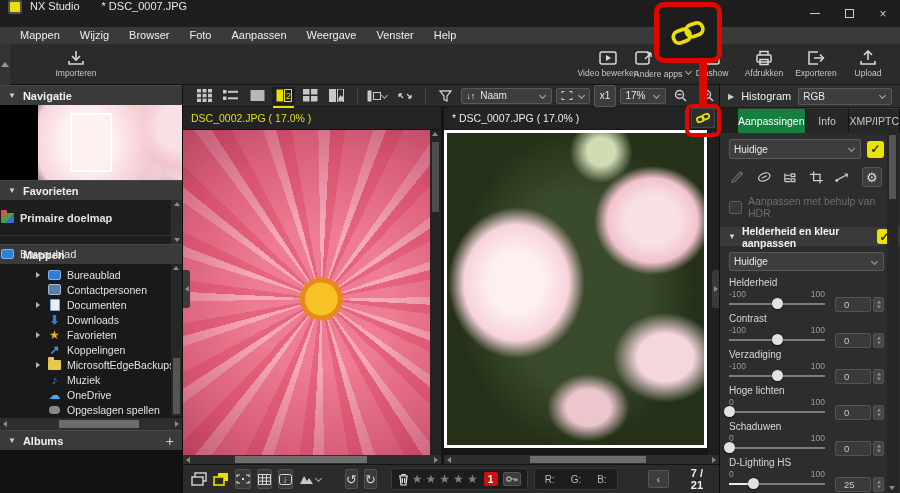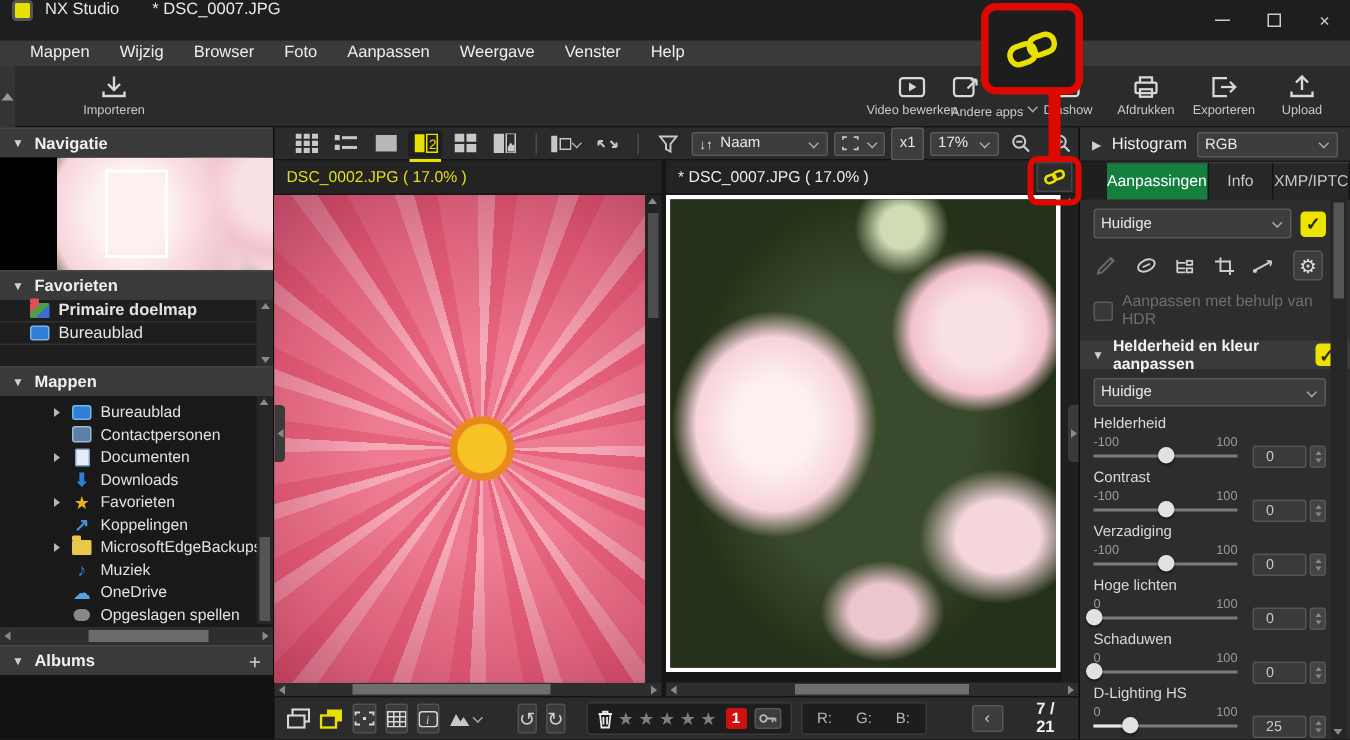--- a/index.html
+++ b/index.html
@@ -39,21 +39,21 @@
 
   
   .sidebar { width:183px; background:#242424; display:flex; flex-direction:column; border-right:1px solid #0d0d0d; }
   .sec-head { height:20px; background:#3a3a3a; border-top:1px solid #474747; display:flex; align-items:center; padding:0 8px; gap:7px; font-weight:bold; color:#f0f0f0; font-size:11px; }
   .sec-tri { color:#cfcfcf; font-size:8px; }
   .sec-plus { margin-left:auto; color:#cfcfcf; font-size:14px; font-weight:normal; }
   .nav-thumb { height:75px; background:#000; position:relative; overflow:hidden; }
   .nav-img { position:absolute; left:38px; top:0; width:104px; height:75px; }
   .nav-frame { position:absolute; left:70px; top:8px; width:42px; height:59px; border:2px solid #fff; }
   .fav-list { height:44px; background:#1e1e1e; position:relative; }
-  .fav-row { height:15px; display:flex; align-items:center; gap:6px; padding:0 20px; border-bottom:1px solid #303030; color:#e4e4e4; }
+  .fav-row { height:36px; display:flex; align-items:center; gap:6px; padding:0 1px; border-bottom:1px solid #303030; color:#e4e4e4; }
   .fav-row.first { font-weight:bold; }
   .vscroll-mini { position:absolute; right:0; top:0; width:11px; height:100%; background:#2e2e2e; display:flex; flex-direction:column; justify-content:space-between; align-items:center; padding:2px 0; }
   .tri-u { width:0;height:0;border-left:3.5px solid transparent;border-right:3.5px solid transparent;border-bottom:4px solid #8a8a8a; }
   .tri-d { width:0;height:0;border-left:3.5px solid transparent;border-right:3.5px solid transparent;border-top:4px solid #8a8a8a; }
   .tree { height:166px; background:#191919; position:relative; overflow:hidden; }
   .tree-inner { padding:3px 0 0 34px; }
   .tree-row { height:15px; display:flex; align-items:center; gap:6px; color:#e2e2e2; font-size:10.5px; white-space:nowrap; }
   .tw { width:8px; display:flex; justify-content:center; }
   .tri-r { width:0;height:0;border-top:3.5px solid transparent;border-bottom:3.5px solid transparent;border-left:4.5px solid #b5b5b5; }
   .tree-vscroll { position:absolute; right:0; top:0; width:11px; height:152px; background:#262626; }

